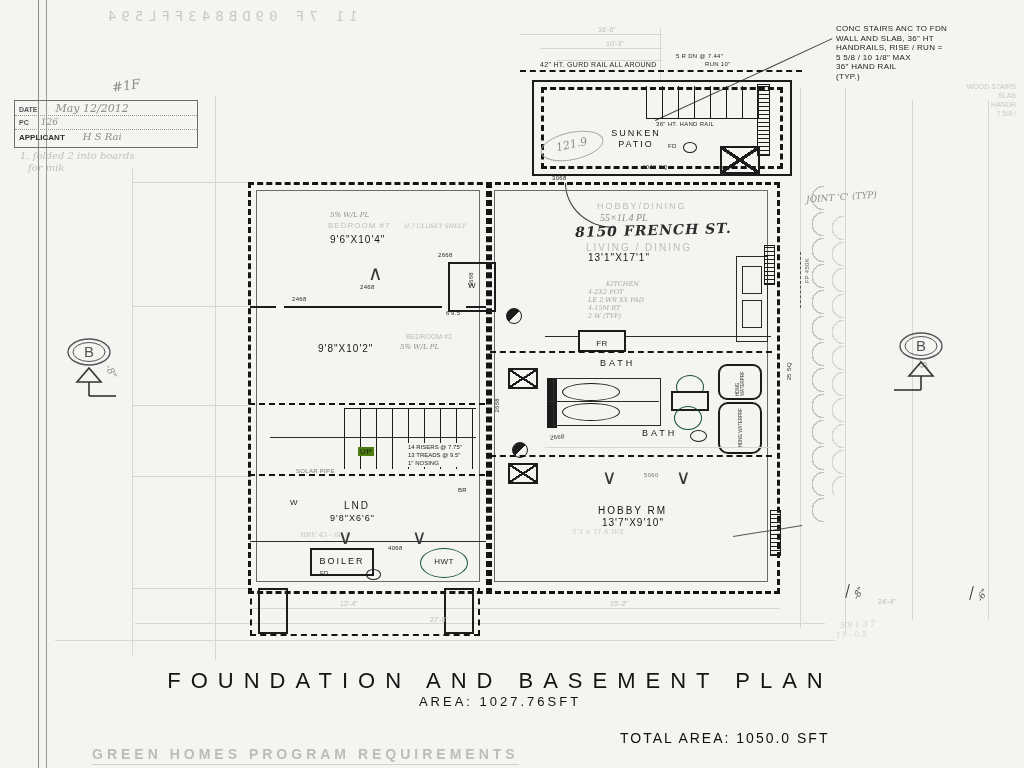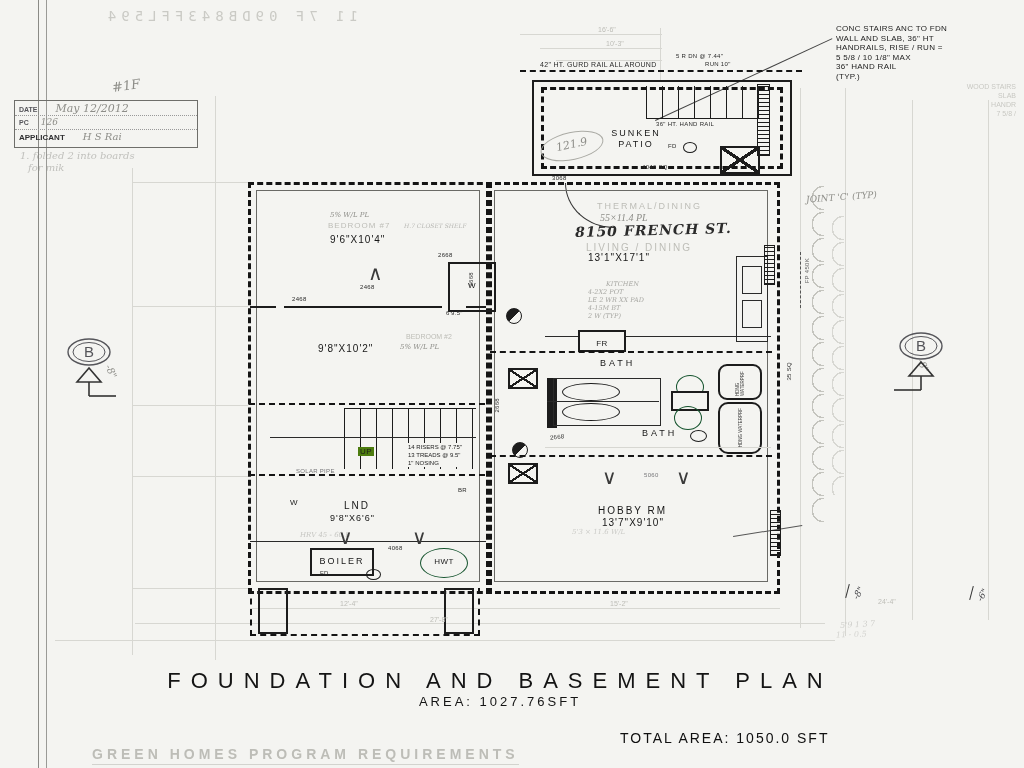--- a/index.html
+++ b/index.html
@@ -189,21 +189,21 @@
   <div class="abs lbl6" style="left:388px;top:545px;">4068</div>
   <div class="abs ws" style="left:310px;top:548px;width:60px;height:24px;text-align:center;">
     <span class="room" style="font-size:9px;line-height:22px;">BOILER</span>
   </div>
   <div class="abs oval" style="left:420px;top:548px;width:46px;height:28px;text-align:center;">
     <span class="lbl" style="line-height:26px;font-size:8px;">HWT</span>
   </div>
   <div class="abs lbl6" style="left:320px;top:570px;">FD</div>
   <div class="abs oval1" style="left:366px;top:569px;width:13px;height:9px;"></div>
 
-  <div class="abs ghost" style="left:597px;top:201px;font-size:9px;letter-spacing:2px;">THERMAL/DINING</div>
+  <div class="abs ghost" style="left:597px;top:201px;font-size:9px;letter-spacing:2px;">HOBBY/DINING</div>
   <div class="abs pencil" style="left:600px;top:212px;font-size:10px;font-family:Liberation Serif, serif;">55×11.4 PL</div>
   <div class="abs hand" style="left:575px;top:222px;font-size:14px;letter-spacing:1px;transform:rotate(-1.5deg);">8150 FRENCH ST.</div>
   <div class="abs ghost" style="left:586px;top:242px;font-size:10px;letter-spacing:2px;">LIVING / DINING</div>
   <div class="abs dim" style="left:588px;top:252px;">13'1"X17'1"</div>
 
   <div class="abs pencil" style="left:588px;top:280px;font-size:6.5px;line-height:8px;opacity:.75;">
     <div style="margin-left:18px;">KITCHEN</div>
     <div>4-2X2 POT</div>
     <div>LE 2 WR XX PAD</div>
     <div>4-15M BT</div>

